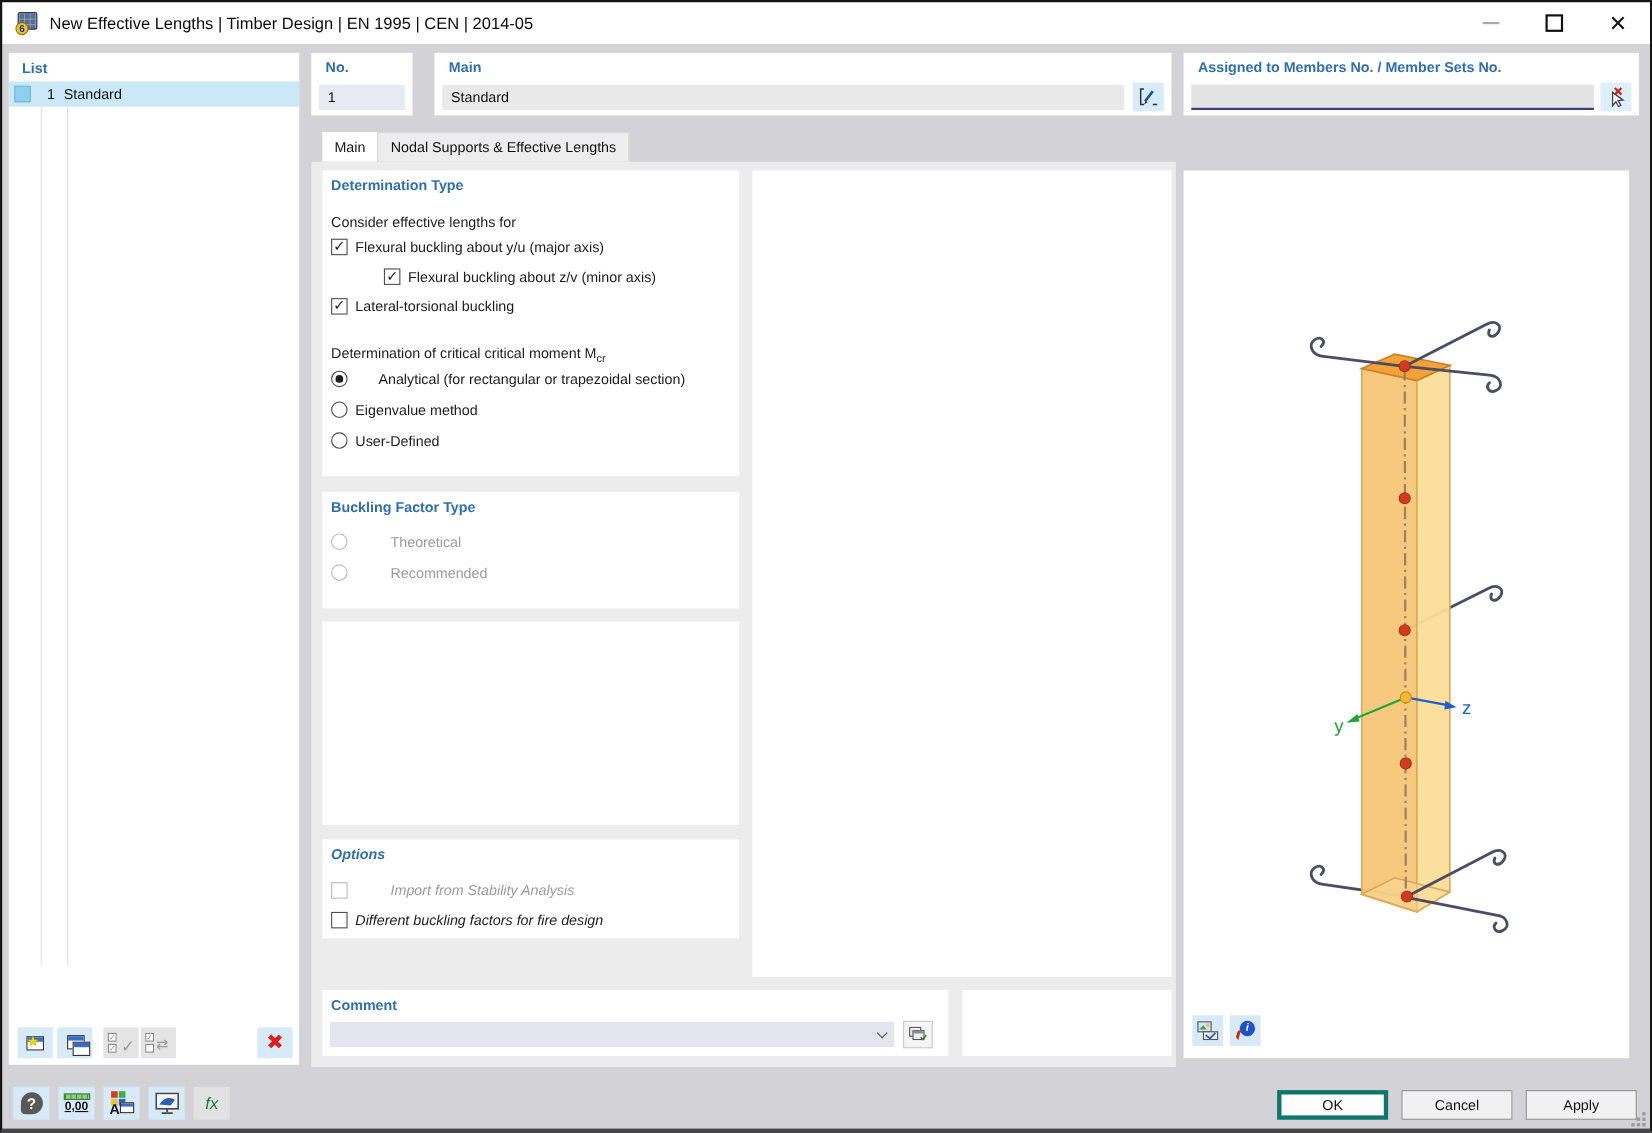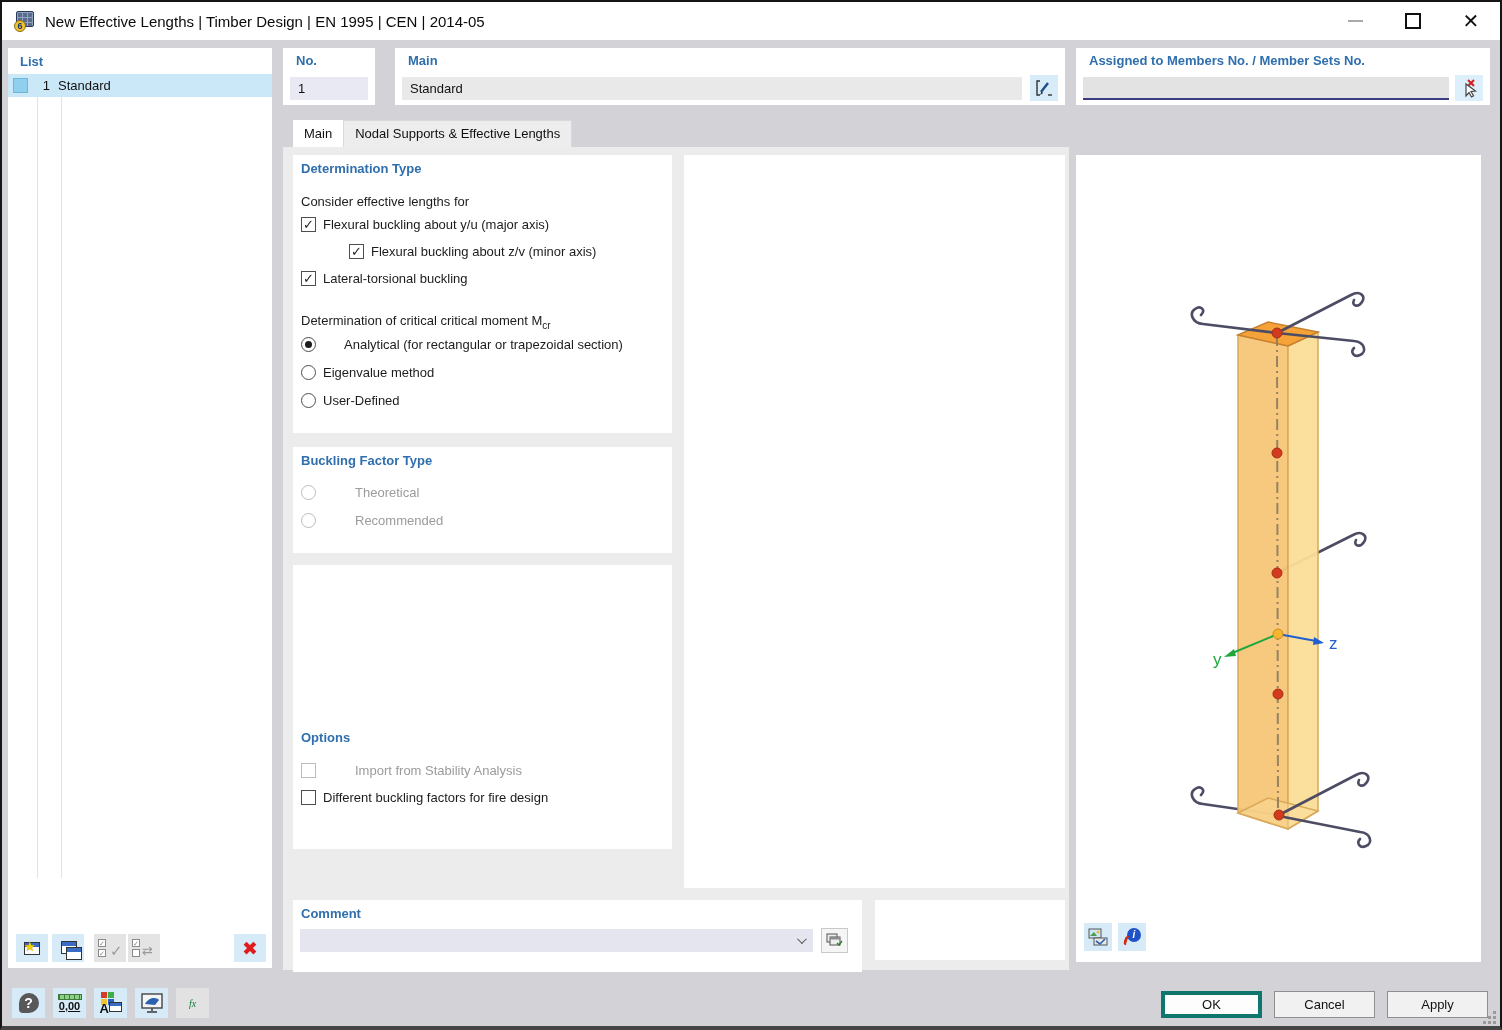--- a/index.html
+++ b/index.html
@@ -61,22 +61,22 @@
   .tabstrip { position:absolute; left:293px; top:120px; height:27px; display:flex; align-items:flex-end; }
   .tab { font-size:13px; color:#111; padding:5px 11px 6px 11px; }
   .tab.active { background:#ffffff; padding-top:6px; }
   .tab.inactive { background:#ededed; border:1px solid #d9d9d9; border-bottom:none; }
   .tabcontent { position:absolute; left:283px; top:147px; width:786px; height:823px; background:#ececec; }
 
   
   .det-panel { left:293px; top:155px; width:379px; height:278px; }
   .bft-panel { left:293px; top:447px; width:379px; height:106px; }
   .empty-panel1 { left:293px; top:565px; width:379px; height:185px; }
-  .opt-panel { left:293px; top:724px; width:379px; height:125px; }
-  .comment-panel { left:293px; top:900px; width:569px; height:72px; }
+  .opt-panel { left:293px; top:763px; width:379px; height:90px;font-style:italic; }
+  .comment-panel { left:293px; top:900px; width:569px; height:60px; }
   .mid-panel { left:684px; top:155px; width:381px; height:733px; }
   .mid-small-panel { left:875px; top:900px; width:190px; height:60px; }
   .viz-panel { left:1076px; top:155px; width:405px; height:807px; }
 
   .group-header { position:absolute; left:8px; top:6px; }
   .plain-label { position:absolute; left:8px; font-size:13px; color:#1c1c1c; }
   .ctl-row { position:absolute; left:8px; display:flex; align-items:center; gap:7px; font-size:13px; color:#1c1c1c; }
   .ctl-row.disabled { color:#9b9b9b;gap:39px; }
   .cb { width:15px; height:15px; border:1px solid #4d4d4d; background:#fff; display:flex; align-items:center; justify-content:center; flex:0 0 auto; }
   .cb.checked::before { content:"✓"; font-size:13px; color:#222; font-family:"DejaVu Sans",sans-serif; }
@@ -105,21 +105,21 @@
   .ft-btn.disabled { background:#e2e2e2; }
   .help-bubble { width:20px; height:20px; background:#585858; border-radius:50% 50% 50% 4px; color:#fff; font-weight:bold; font-size:14px; text-align:center; line-height:20px; }
   .units-ic { display:flex; flex-direction:column; align-items:center; }
   .units-ruler { width:24px; height:6px; background:#8fd089; border:1px solid #3f7a3a; background-image:linear-gradient(90deg,#3f7a3a 1px,transparent 1px); background-size:5px 6px; }
   .units-text { font-size:11px; font-weight:bold; color:#111; text-decoration:underline; }
   .font-ic { position:relative; width:22px; height:22px; }
   .font-ic .sq { position:absolute; width:6px; height:6px; }
   .font-ic .a { position:absolute; left:0px; bottom:-2px; font-size:13px; font-weight:bold; color:#111; }
   .font-ic .w { position:absolute; right:0; bottom:2px; width:13px; height:10px; background:#fff; border:1px solid #333; }
   .font-ic .w::before { content:""; position:absolute; left:0; top:0; right:0; height:3px; background:#3a6cc6; }
-  .fx-text { font-family:Liberation Serif, serif; font-style:italic; font-size:10px; color:#15803d; }
+  .fx-text { font-family:Liberation Sans, sans-serif; font-style:italic; font-size:15px; color:#15803d; }
   .btn { position:absolute; top:991px; width:101px; height:27px; background:#f1f1f1; border:1px solid #8f8f8f; font-size:13px; color:#111; display:flex; align-items:center; justify-content:center; font-family:"Liberation Sans",sans-serif; }
   .btn.ok { left:1161px; background:#fdfdfd; border:4px solid #0f766e; }
   .btn.cancel { left:1274px; }
   .btn.apply { left:1387px; }
   .resize-grip { position:absolute; right:6px; bottom:6px; width:14px; height:14px; }
   .resize-grip i { position:absolute; width:3px; height:3px; background:#9a9a9a; }
 </style>
 </head>
 <body>
 

